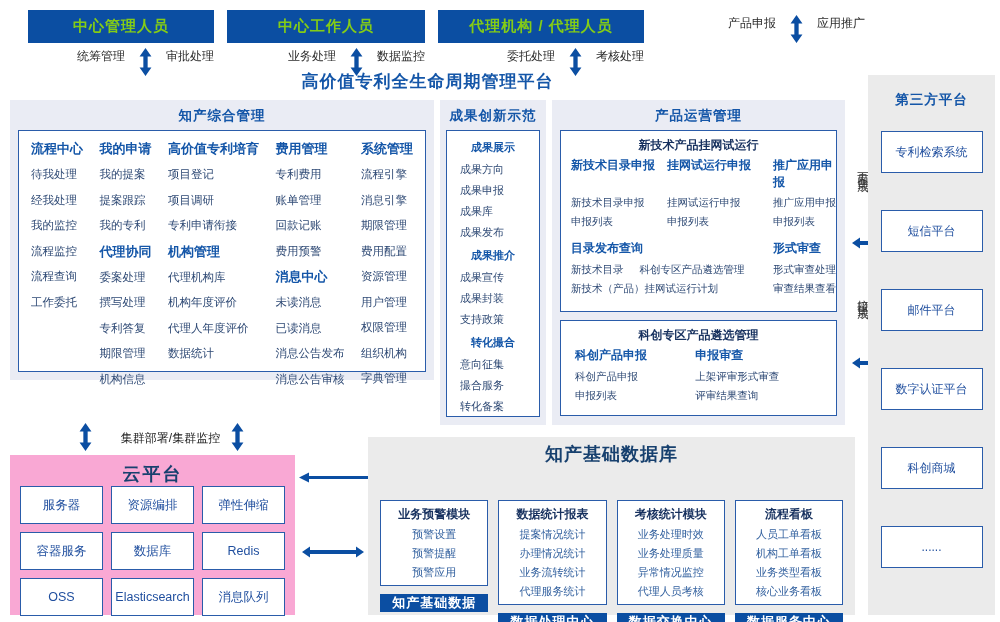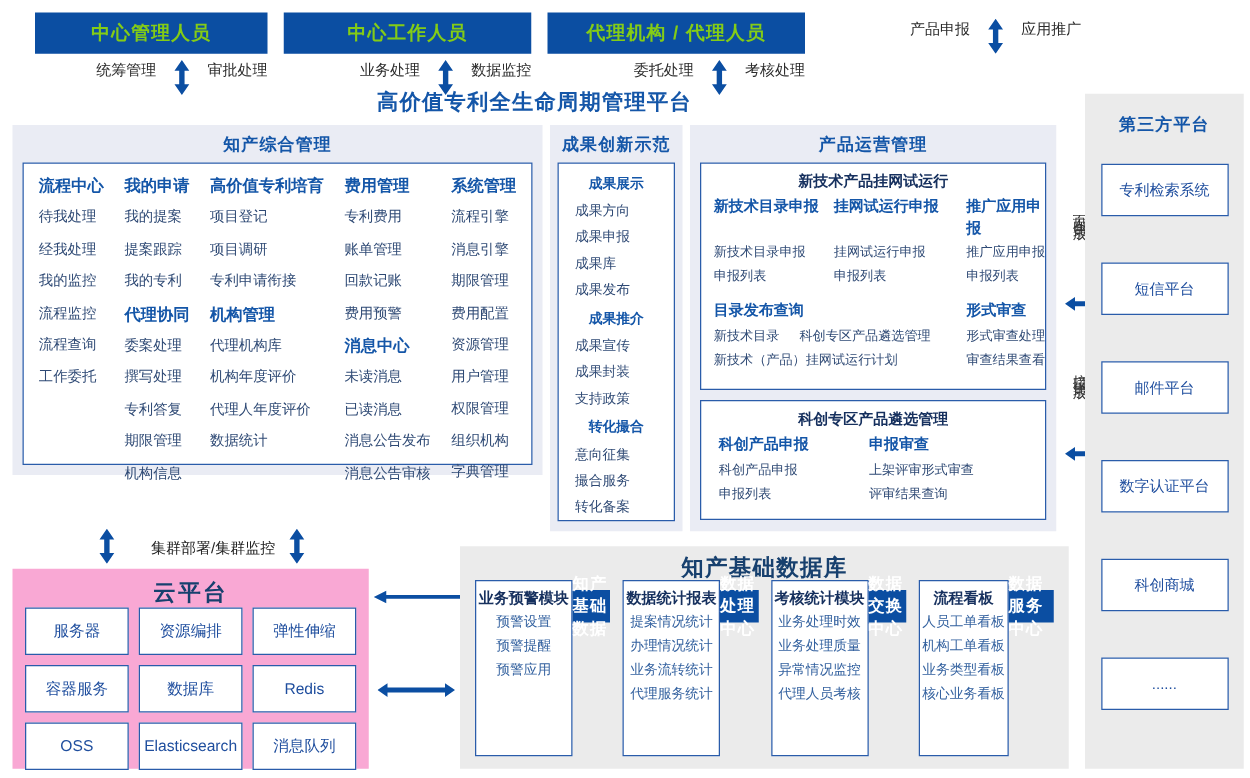--- a/index.html
+++ b/index.html
@@ -52,21 +52,21 @@
   .panel-cloud{left:10px;top:455px;width:285px;height:160px;background:#f9a8d4;}
   .bottom-title{text-align:center;font-size:18px;font-weight:700;color:#17406e;padding-top:7px;letter-spacing:2px;}
   .cloud-grid{position:absolute;left:10px;right:10px;top:31px;display:grid;
               grid-template-columns:1fr 1fr 1fr;gap:8px;}
   .cloud-cell{height:36px;background:#fff;border:1.5px solid #2a5caa;display:flex;
               align-items:center;justify-content:center;font-size:12.5px;color:#1f4e9e;}
   
   .panel-data{left:368px;top:437px;width:487px;height:178px;background:#ebebeb;}
   .panel-data .bottom-title{padding-top:5px;letter-spacing:1px;}
   .dp-cols{position:absolute;left:12px;right:12px;top:27px;bottom:10px;display:flex;gap:10px;}
-  .dp-col{flex:1;display:flex;flex-direction:row;}
+  .dp-col{flex:1;display:flex;flex-direction:column;margin-top:36px;}
   .dp-box{flex:1;background:#fff;border:1.5px solid #2a5caa;padding:3px 2px;text-align:center;}
   .dp-h{font-size:12px;font-weight:700;color:#16305e;line-height:21px;white-space:nowrap;}
   .dp-item{font-size:11px;color:#33619f;line-height:19px;white-space:nowrap;}
   .dp-footer{height:26px;margin-top:8px;background:#0b4ea2;color:#fff;font-size:13px;font-weight:700;
              display:flex;align-items:center;justify-content:center;letter-spacing:1px;}
   
   .sidebar{position:absolute;left:868px;top:75px;width:127px;height:540px;background:#ebebeb;}
   .side-title{text-align:center;font-size:13.5px;font-weight:700;color:#1456a8;margin-top:16px;letter-spacing:1px;}
   .side-boxes{display:flex;flex-direction:column;align-items:center;gap:37px;margin-top:22px;}
   .side-box{width:100px;height:40px;background:#fff;border:1.5px solid #2a5caa;display:flex;

